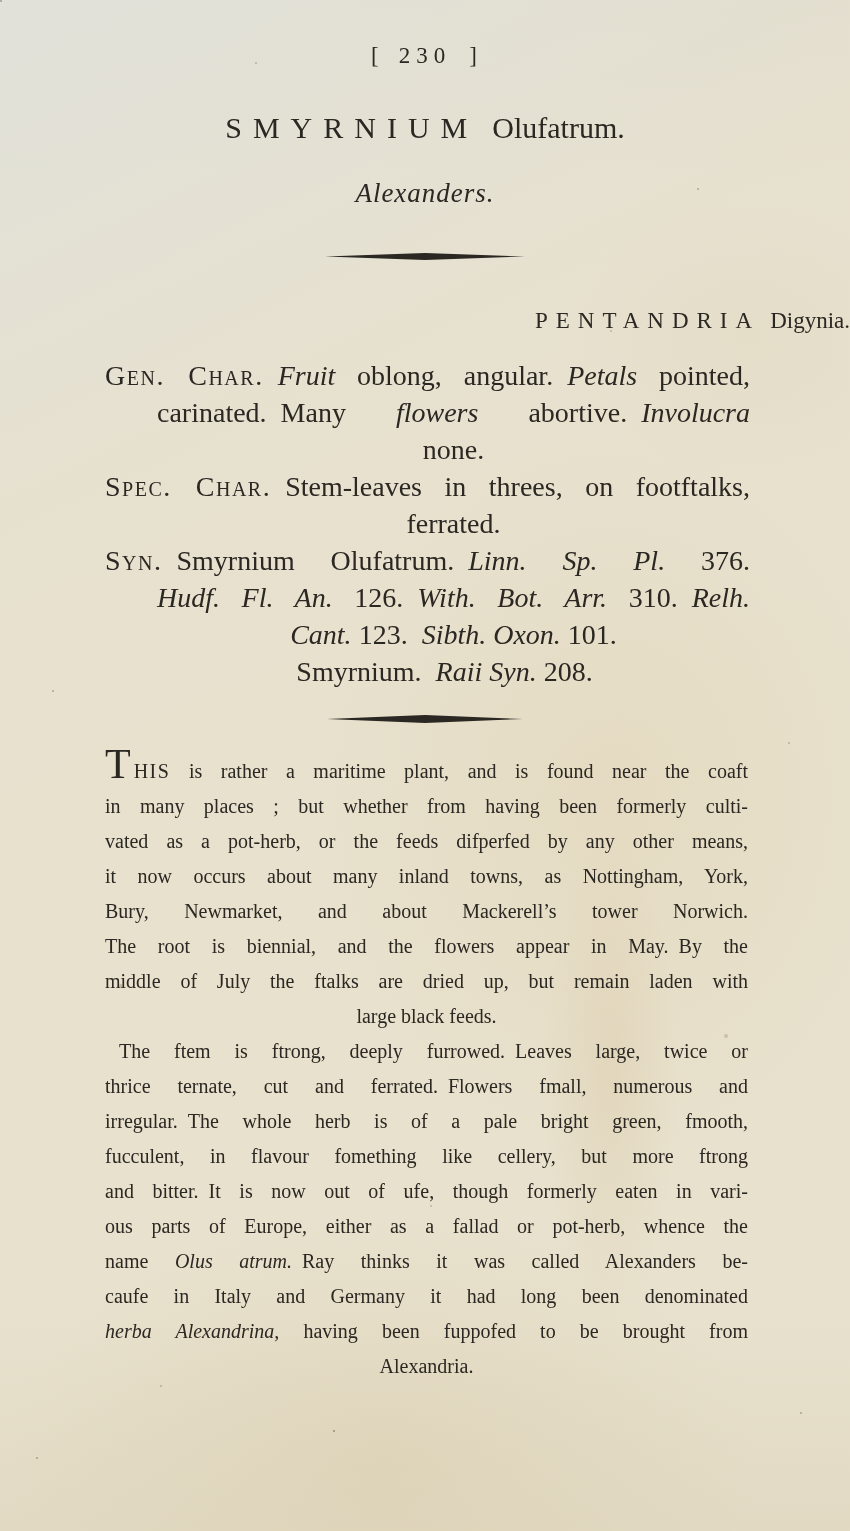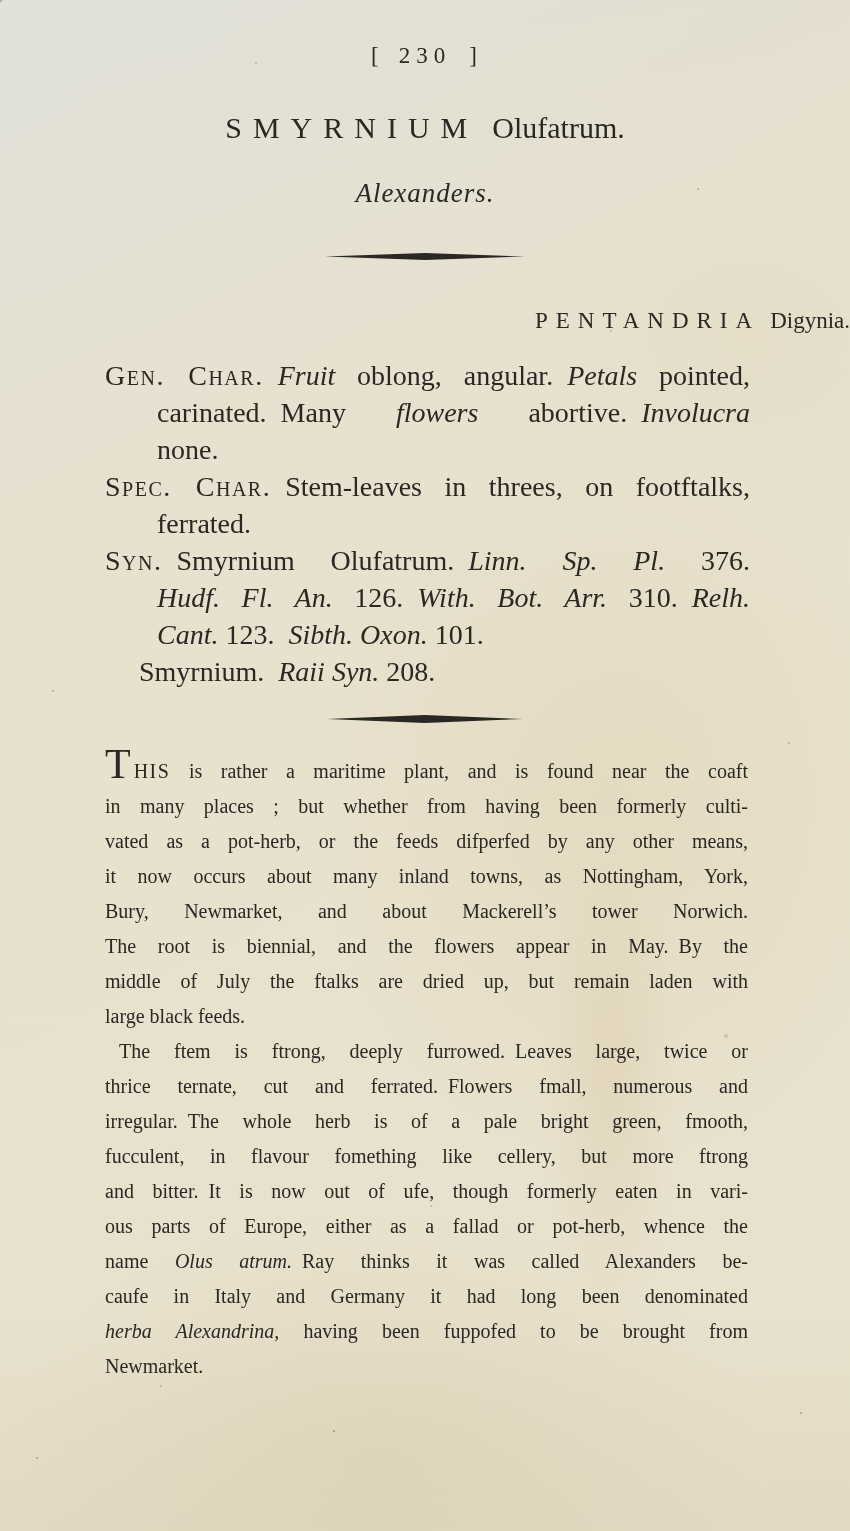--- a/index.html
+++ b/index.html
@@ -46,21 +46,21 @@
   
   .rule{display:block;margin:0 auto;}
   .rule1{margin-top:42px;}
   .rule2{margin-top:24px;}
   
   .classline{margin:44px auto 0;text-align:right;font-size:23px;line-height:32px;}
   .classline .itcaps{letter-spacing:8px;margin-right:10px;}
   
   .fm{margin:20px 0 0 105px;width:645px;font-size:28px;line-height:37px;}
   .bodytext{margin:30px 0 0 105px;width:643px;font-size:20px;line-height:35px;}
-  .ln{text-align:left;}
+  .ln{text-align:center;}
   .just{text-align:justify;text-align-last:justify;}
   .hang{padding-left:52px;}
   .hang-sm{padding-left:34px;}
   .ind{text-indent:14px;}
   .i{font-style:italic;}
   .sc{font-variant:small-caps;letter-spacing:1.5px;}
   .dropcap{font-size:42px;line-height:0;letter-spacing:3px;}
   .caps{letter-spacing:1.5px;}
 </style>
 </head>
@@ -112,17 +112,17 @@
 
     <div class="ln just ind"><span>The ftem is ftrong, deeply furrowed. Leaves large, twice or</span></div>
     <div class="ln just"><span>thrice ternate, cut and ferrated. Flowers fmall, numerous and</span></div>
     <div class="ln just"><span>irregular. The whole herb is of a pale bright green, fmooth,</span></div>
     <div class="ln just"><span>fucculent, in flavour fomething like cellery, but more ftrong</span></div>
     <div class="ln just"><span>and bitter. It is now out of ufe, though formerly eaten in vari-</span></div>
     <div class="ln just"><span>ous parts of Europe, either as a fallad or pot-herb, whence the</span></div>
     <div class="ln just"><span>name </span><span class="i">Olus atrum.</span><span> Ray thinks it was called Alexanders be-</span></div>
     <div class="ln just"><span>caufe in Italy and Germany it had long been denominated</span></div>
     <div class="ln just"><span class="i">herba Alexandrina,</span><span> having been fuppofed to be brought from</span></div>
-    <div class="ln"><span>Newmarket.</span></div>
+    <div class="ln"><span>Alexandria.</span></div>
   </div>
 
   <div class="specks"></div>
 </div>
 
 </body></html>

